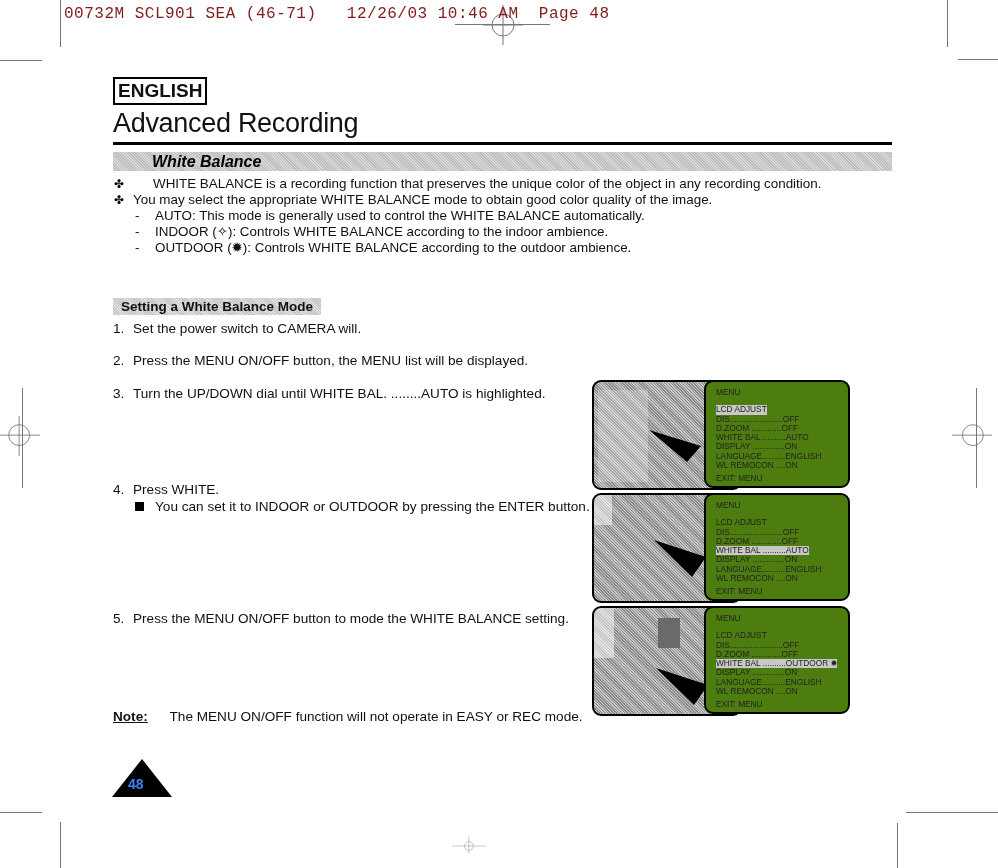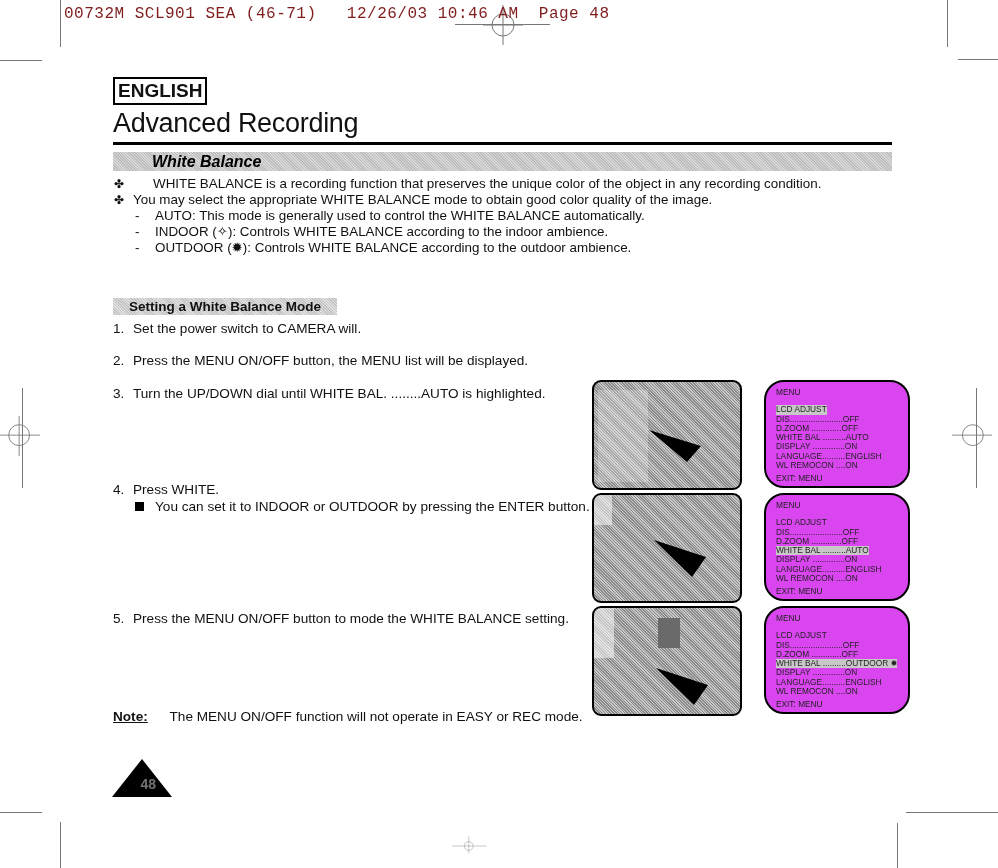--- a/index.html
+++ b/index.html
@@ -9,31 +9,31 @@
   .header-slug { position:absolute; left:64px; top:5px; font-family:"Liberation Mono", monospace; font-size:16px; letter-spacing:0.5px; color:#7f1d1d; white-space:pre; }
   .reg { position:absolute; width:40px; height:40px; }
   .lang-box { position:absolute; left:113px; top:77px; border:2px solid #000; padding:0 3px; font-weight:bold; font-size:19px; line-height:24px; }
   .title { position:absolute; left:113px; top:108px; font-size:27px; font-weight:normal; letter-spacing:-0.3px; }
   .rule { position:absolute; left:113px; top:142px; width:779px; height:3px; background:#000; }
   .section-bar { position:absolute; left:113px; top:152px; width:779px; height:19px;
     background: repeating-linear-gradient(45deg,#bdbdbd 0 1px,#d8d8d8 1px 2px), #cfcfcf; }
   .section-bar span { position:absolute; left:7px; top:0; font-size:16px; font-weight:bold; font-style:italic; line-height:19px; color:#000;margin-left:32px; }
   .para { position:absolute; font-size:13.4px; line-height:16px; white-space:nowrap; }
   .bullet { position:absolute; font-size:12px; }
-  .subhead { position:absolute; left:113px; top:298px; height:17px; padding:0 16px; background:repeating-linear-gradient(45deg,#c4c4c4 0 1px,#e0e0e0 1px 2px); font-size:13.5px; font-weight:bold; line-height:17px; }
+  .subhead { position:absolute; left:113px; top:298px; height:17px; padding:0 8px; background:repeating-linear-gradient(45deg,#c4c4c4 0 1px,#e0e0e0 1px 2px); font-size:13.5px; font-weight:bold; line-height:17px; }
   .step { position:absolute; font-size:13.6px; line-height:16px; white-space:nowrap; }
   .note-label { font-weight:bold; text-decoration:underline; }
   .photo { position:absolute; left:592px; width:146px; height:106px; border:2px solid #000; border-radius:9px; overflow:hidden;
     background: repeating-linear-gradient(45deg,#8a8a8a 0 1px,#c7c7c7 1px 2px), #a8a8a8; }
-  .menu { position:absolute; left:764px; width:142px; height:104px; border:2px solid #000; border-radius:20px; background:#d946ef; font-size:8.3px; line-height:9.3px; color:#222; }
+  .menu { position:absolute; left:704px; width:142px; height:104px; border:2px solid #000; border-radius:9px; background:#4d7c0f; font-size:8.3px; line-height:9.3px; color:#222; }
   .menu .inner { position:absolute; left:10px; top:6px; right:6px; }
   .menu .row { white-space:pre; }
   .menu .hl { background:#c8c8c8; display:inline-block; }
   .page-tri { position:absolute; left:112px; top:759px; width:0; height:0; border-left:30px solid transparent; border-right:30px solid transparent; border-bottom:38px solid #000; }
-  .page-num { position:absolute; left:128px; top:776px; width:28px; text-align:right; color:#737373; font-weight:bold; font-size:14px; }
+  .page-num { position:absolute; left:128px; top:776px; width:28px; text-align:left; color:#3b82f6; font-weight:bold; font-size:14px; }
 </style>
 </head>
 <body>
 
 <div class="line" style="left:60px;top:0;width:1px;height:47px;"></div>
 <div class="line" style="left:0;top:60px;width:42px;height:1px;"></div>
 <div class="line" style="left:947px;top:0;width:1px;height:47px;"></div>
 <div class="line" style="left:958px;top:59px;width:40px;height:1px;"></div>
 <div class="line" style="left:60px;top:822px;width:1px;height:46px;"></div>
 <div class="line" style="left:0;top:812px;width:42px;height:1px;"></div>

